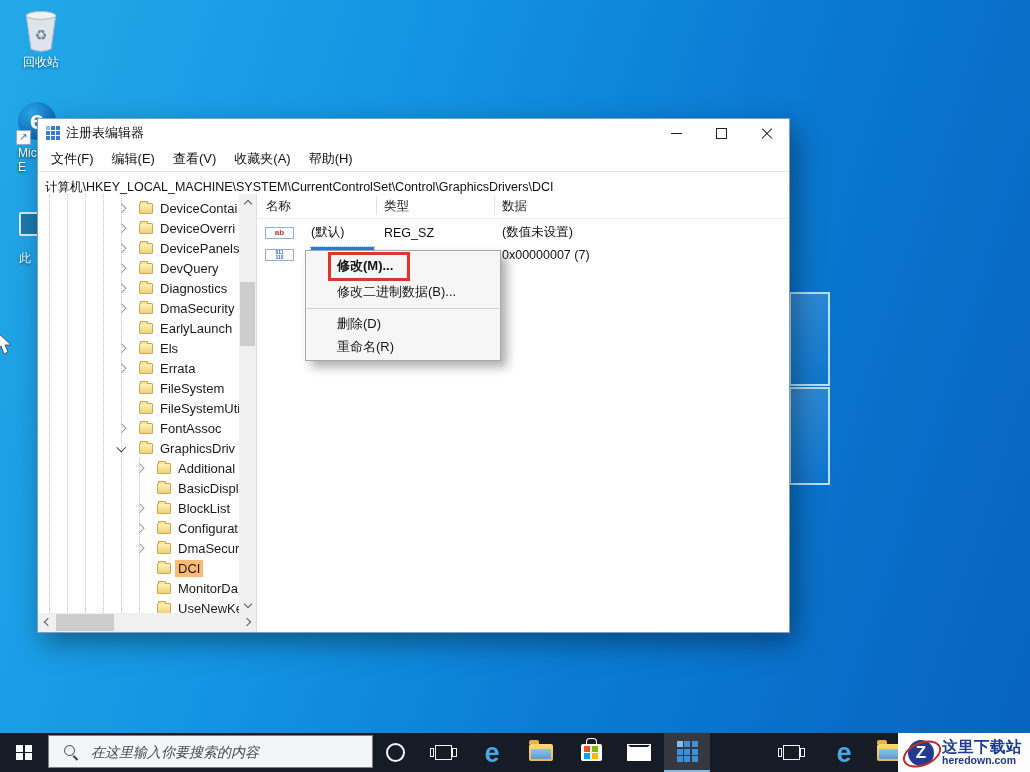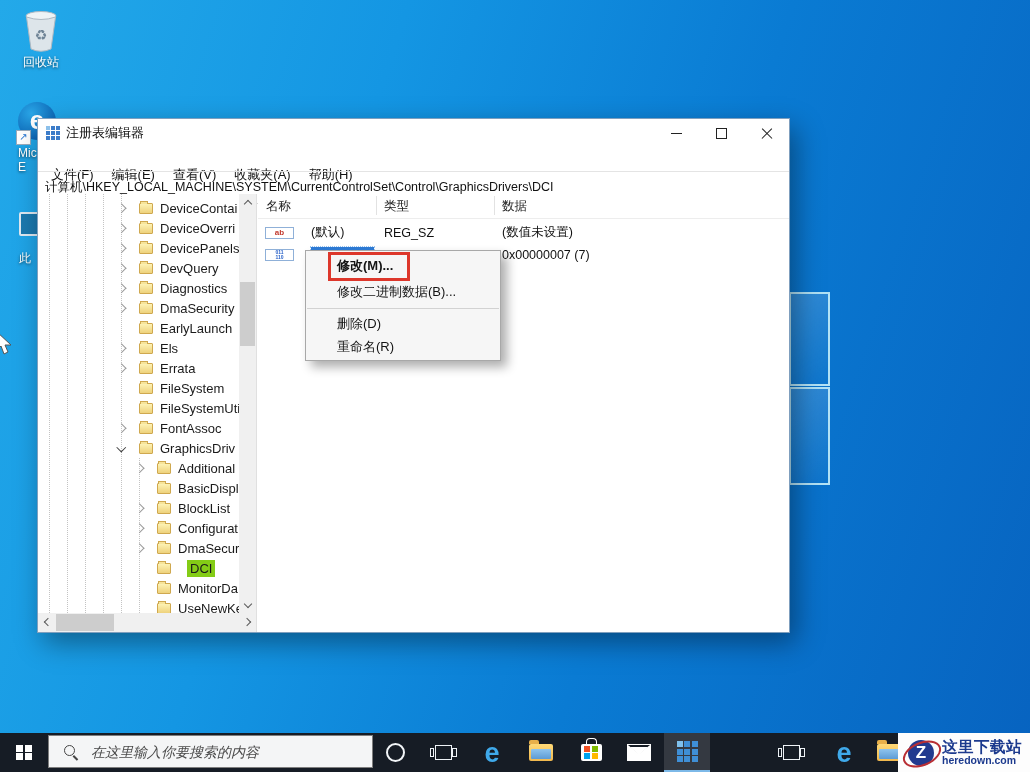--- a/index.html
+++ b/index.html
@@ -31,21 +31,21 @@
   .title-text{font-size:13px;color:#111;margin-left:6px;}
   .caption{position:absolute;right:0;top:0;display:flex;height:28px;}
   .cap-btn{width:45px;height:28px;display:flex;align-items:center;justify-content:center;}
   .min-glyph{width:11px;height:1px;background:#222;}
   .max-glyph{width:9px;height:9px;border:1px solid #222;}
   .x-glyph{position:relative;width:12px;height:12px;}
   .x-glyph::before,.x-glyph::after{content:"";position:absolute;left:-1px;top:5.5px;width:14px;height:1.3px;background:#222;}
   .x-glyph::before{transform:rotate(45deg);}
   .x-glyph::after{transform:rotate(-45deg);}
 
-  .menubar{position:absolute;top:28px;left:0;right:0;height:24px;display:flex;align-items:flex-end;padding-left:4px;font-size:13px;color:#111;margin-top:16px;}
+  .menubar{position:absolute;top:28px;left:0;right:0;height:24px;display:flex;align-items:flex-end;padding-left:4px;font-size:13px;color:#111;}
   .menu-item{padding:3px 9px;}
 
   .addressbar{position:absolute;top:52px;left:0;right:0;height:33px;box-sizing:border-box;
     border-top:1px solid #e4e4e4;border-bottom:1px solid #d6d6d6;display:flex;align-items:center;
     padding-left:7px;font-size:12.5px;color:#111;white-space:nowrap;overflow:hidden;}
 
   .content{position:absolute;top:75px;left:0;right:0;bottom:0;}
 
   
   .tree{position:absolute;left:0;top:0;width:219px;bottom:0;background:#fff;border-right:1px solid #e0e0e0;box-sizing:border-box;}
@@ -54,21 +54,21 @@
   .trow{height:20px;display:flex;align-items:center;white-space:nowrap;}
   .lv1{padding-left:76px;}
   .lv2{padding-left:94px;}
   .exp{width:14px;display:flex;align-items:center;justify-content:center;flex:none;}
   .exp i{display:block;width:5.5px;height:5.5px;border-right:1.5px solid #9a9a9a;border-bottom:1.5px solid #9a9a9a;transform:rotate(-45deg);}
   .exp.e i{transform:rotate(45deg);border-color:#3c3c3c;margin-top:-2px;}
   .fold{width:14px;height:11px;margin-left:11px;flex:none;position:relative;border-radius:1px;
     background:linear-gradient(#fdf2b4,#eed27c);border:1px solid #cfa84f;box-sizing:border-box;}
   .fold::before{content:"";position:absolute;top:-3px;left:0;width:6px;height:2px;background:#f6e49a;border:1px solid #cfa84f;border-bottom:none;}
   .tl{margin-left:7px;font-size:13px;color:#1a1a1a;}
-  .trow.sel .tl{background:#84cc16;padding:1px 3px;margin-left:16px;}
+  .trow.sel .tl{background:#fdba74;padding:1px 3px;margin-left:4px;}
 
   
   .vscroll{position:absolute;right:0;top:0;bottom:19px;width:17px;background:#f0f0f0;}
   .hscroll{position:absolute;left:0;right:0;bottom:0;height:19px;background:#f0f0f0;}
   .sb-arrow{position:absolute;width:17px;height:16px;display:flex;align-items:center;justify-content:center;}
   .sb-arrow i{display:block;width:5px;height:5px;border-right:1.4px solid #5a5a5a;border-bottom:1.4px solid #5a5a5a;}
   .up i{transform:rotate(-135deg);margin-top:3px;}
   .down i{transform:rotate(45deg);margin-top:-2px;}
   .left i{transform:rotate(135deg);margin-left:3px;}
   .right i{transform:rotate(-45deg);margin-left:-2px;}

